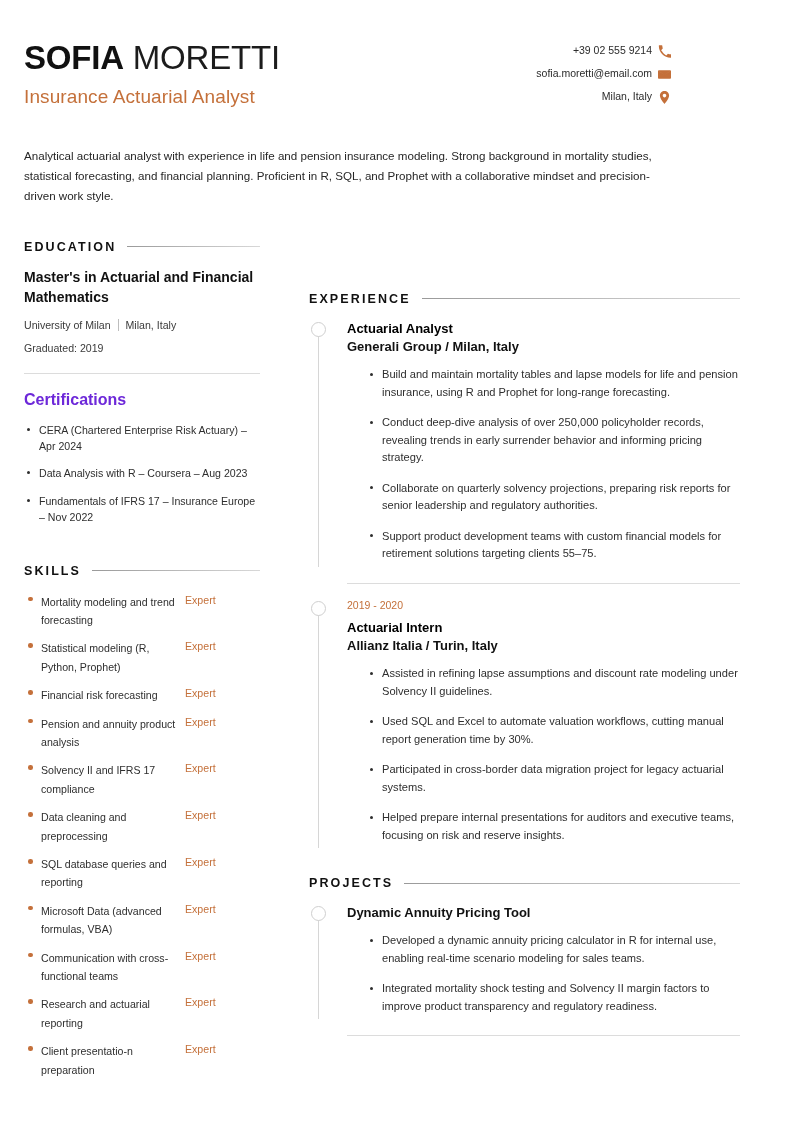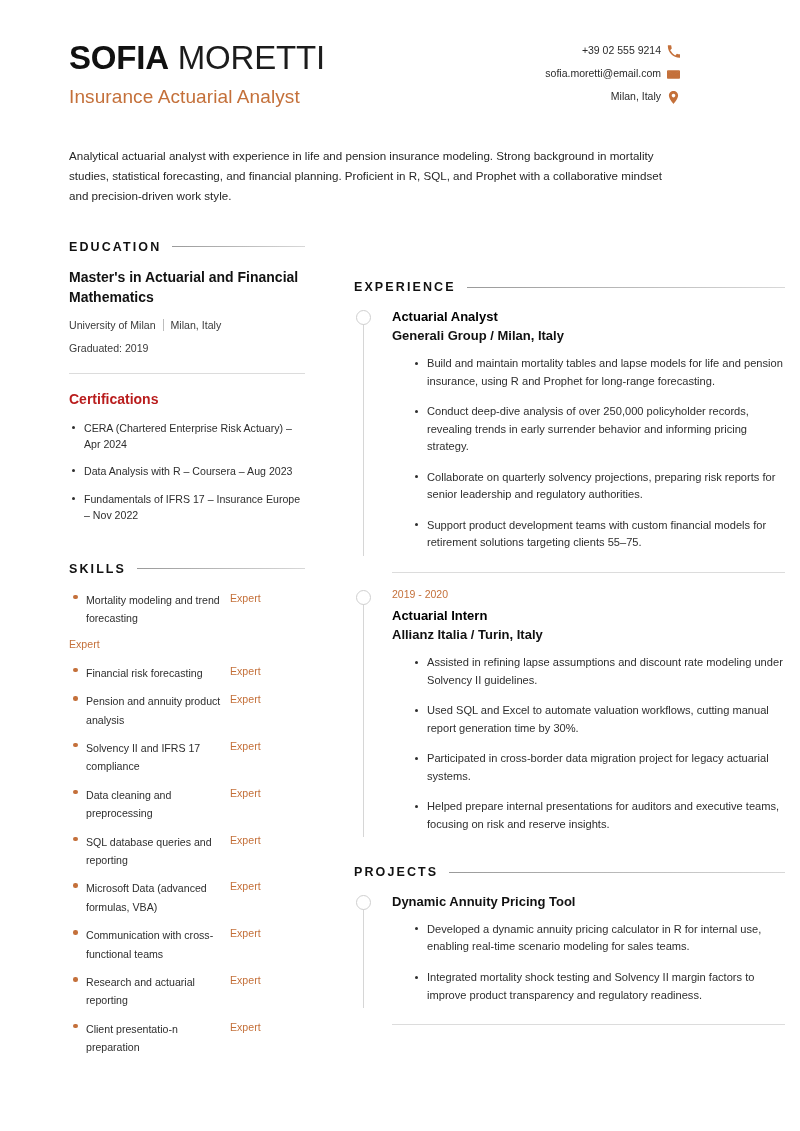--- a/index.html
+++ b/index.html
@@ -13,23 +13,22 @@
   body {
     font-family: "Liberation Sans", sans-serif;
     color: #1a1a1a;
     -webkit-font-smoothing: antialiased;
   }
 
   .page {
     position: relative;
     width: 695px;
     height: 1131px;
-    padding: 0 42px;
+    padding: 0 24px;
     background: #ffffff;
-    margin-left: 27px;
   }
 
   
   .header {
     display: flex;
     justify-content: space-between;
     align-items: flex-start;
     padding-top: 38px;
     padding-bottom: 10px;
   }
@@ -139,23 +138,23 @@
     color: #3a3a3a;
   }
 
   .soft-divider {
     height: 1px;
     background: #dcdcdc;
     margin: 19px 0 17px 0;
   }
 
   .sub-head {
-    font-size: 14px;
-    font-weight: 700;
-    color: #b91c1c;
+    font-size: 16px;
+    font-weight: 700;
+    color: #6d28d9;
     margin-bottom: 13px;
   }
 
   ul.cert-list { list-style: none; }
   ul.cert-list li {
     position: relative;
     padding-left: 15px;
     font-size: 10.6px;
     line-height: 1.55;
     color: #2e2e2e;
@@ -377,20 +376,21 @@
         <div class="sec-head">
           <span class="sec-title">SKILLS</span>
           <span class="sec-rule"></span>
         </div>
 
         <div class="skill-row">
           <div class="skill-left"><span class="skill-name">Mortality modeling and trend forecasting</span></div>
           <span class="skill-level">Expert</span>
         </div>
         <div class="skill-row">
+          <div class="skill-left"><span class="skill-name">Statistical modeling (R, Python, Prophet)</span></div>
           <span class="skill-level">Expert</span>
         </div>
         <div class="skill-row">
           <div class="skill-left"><span class="skill-name">Financial risk forecasting</span></div>
           <span class="skill-level">Expert</span>
         </div>
         <div class="skill-row">
           <div class="skill-left"><span class="skill-name">Pension and annuity product analysis</span></div>
           <span class="skill-level">Expert</span>
         </div>

